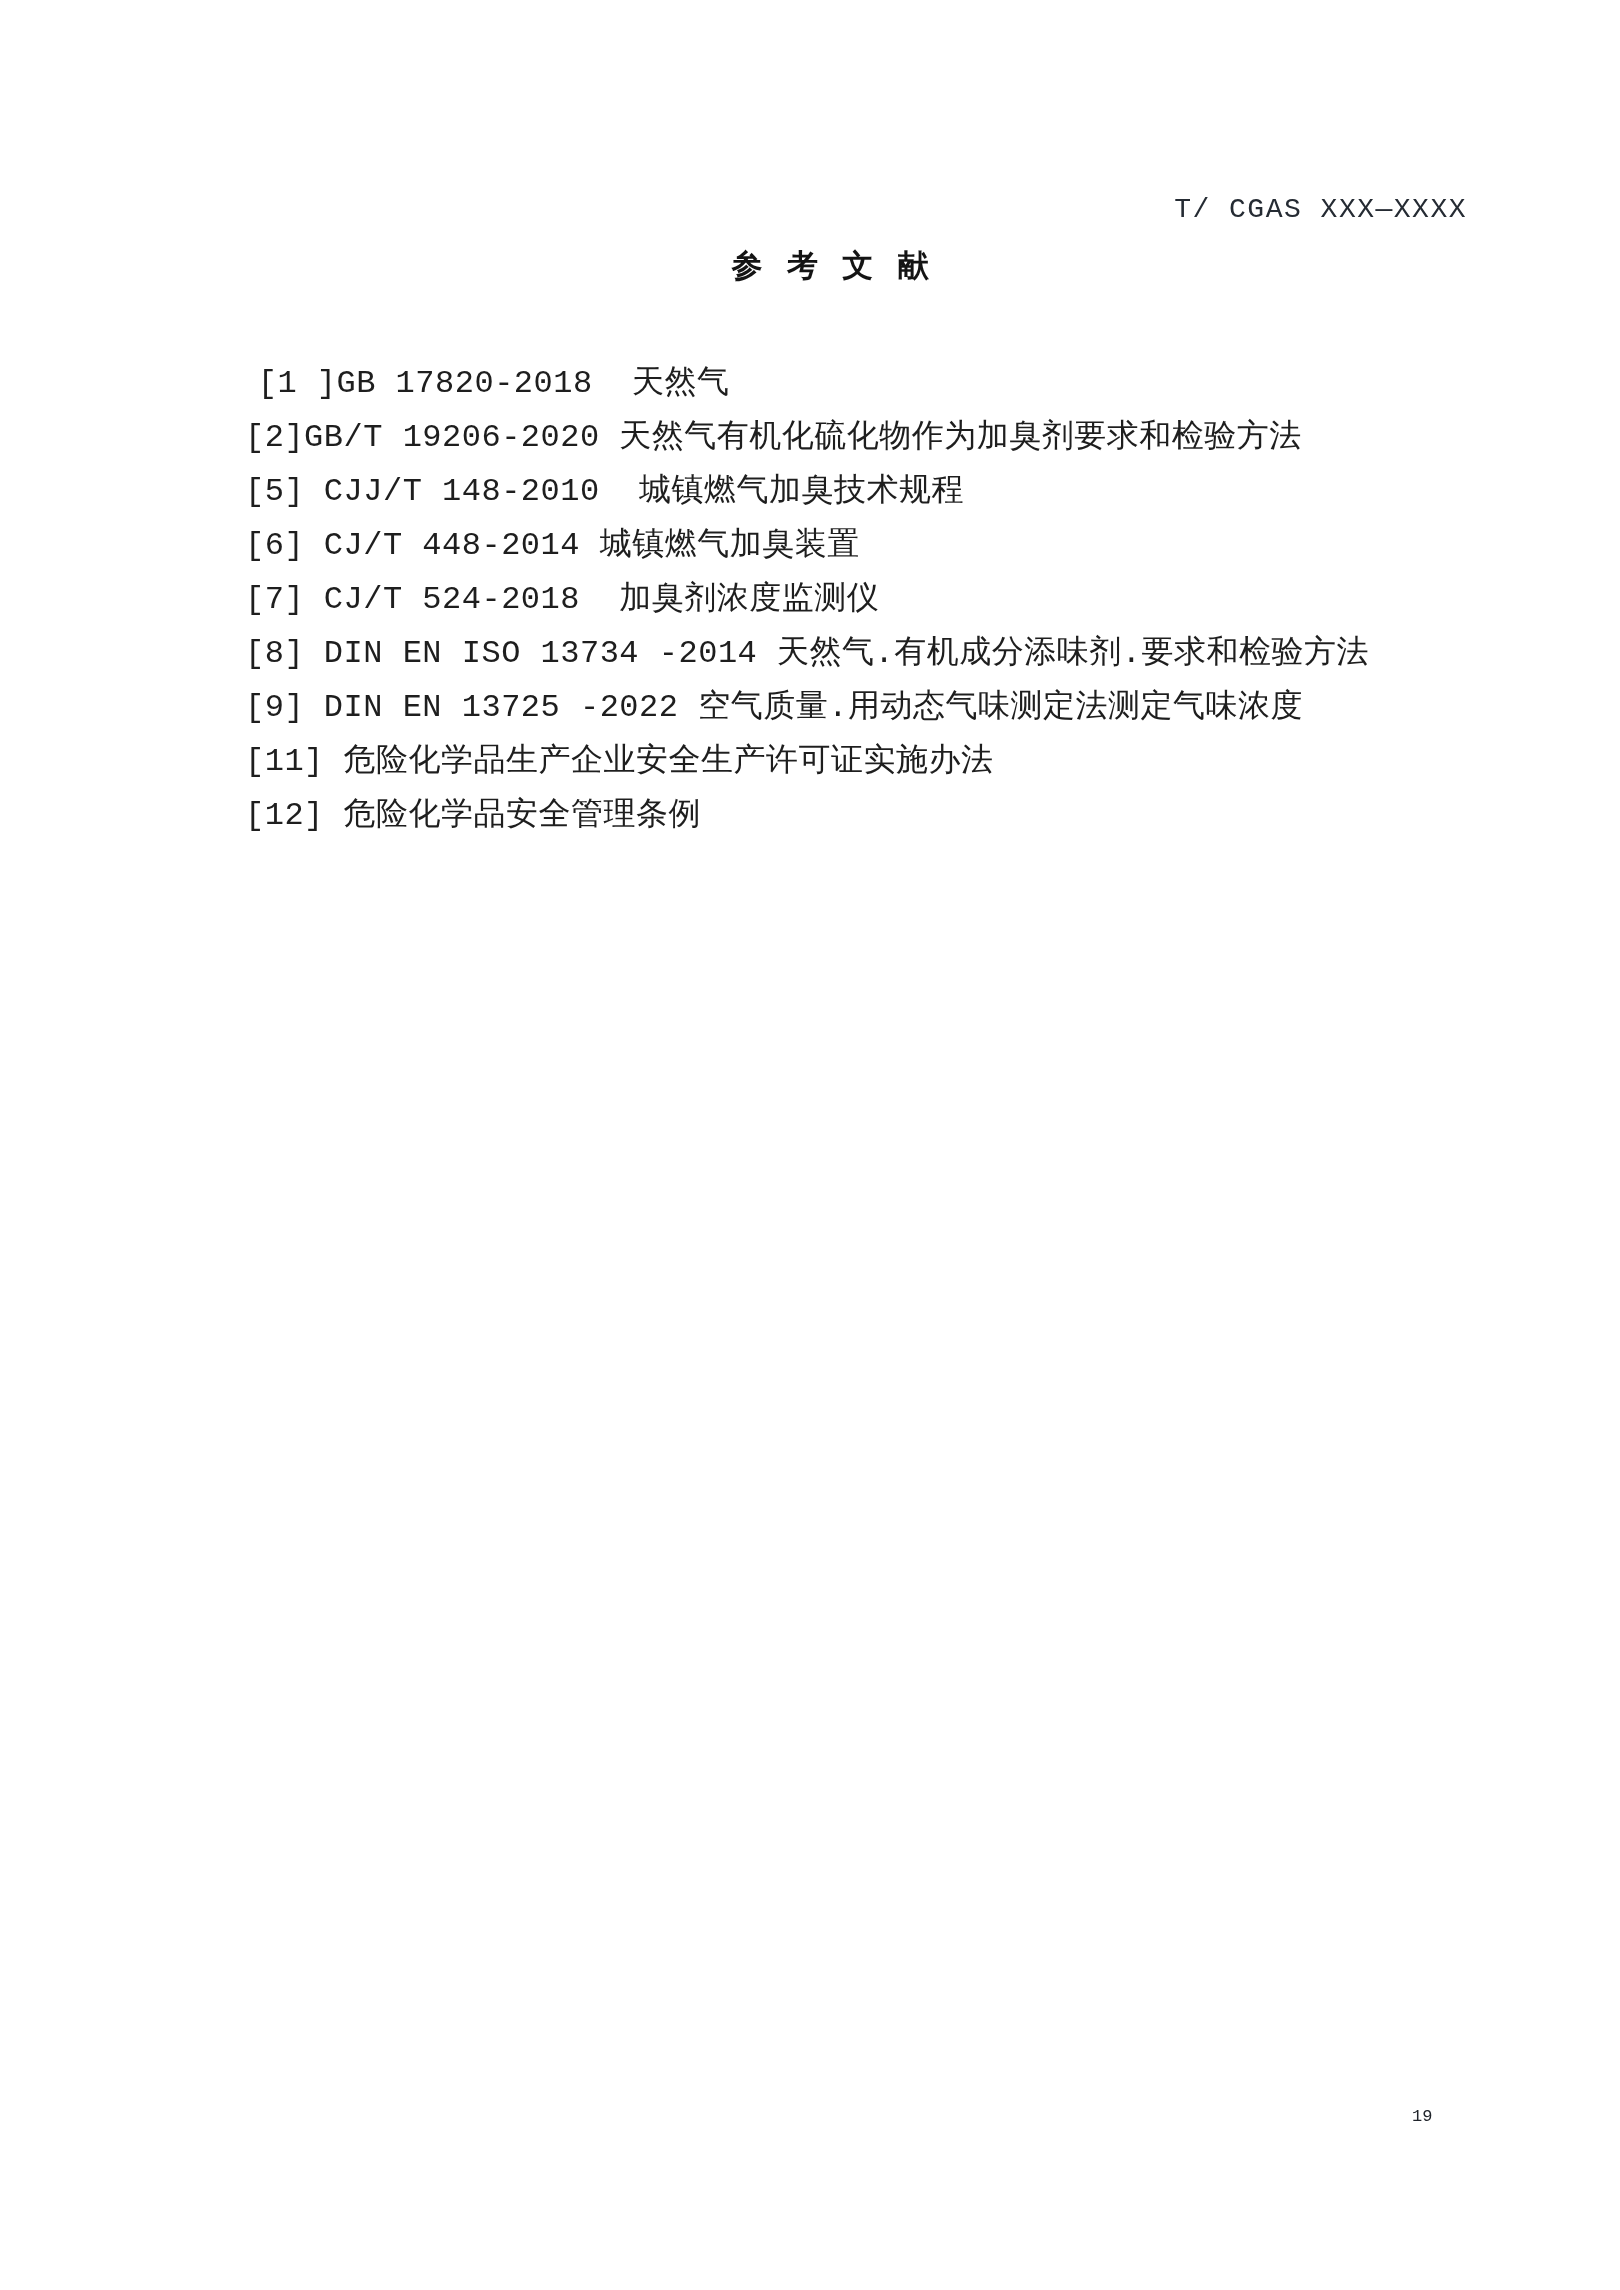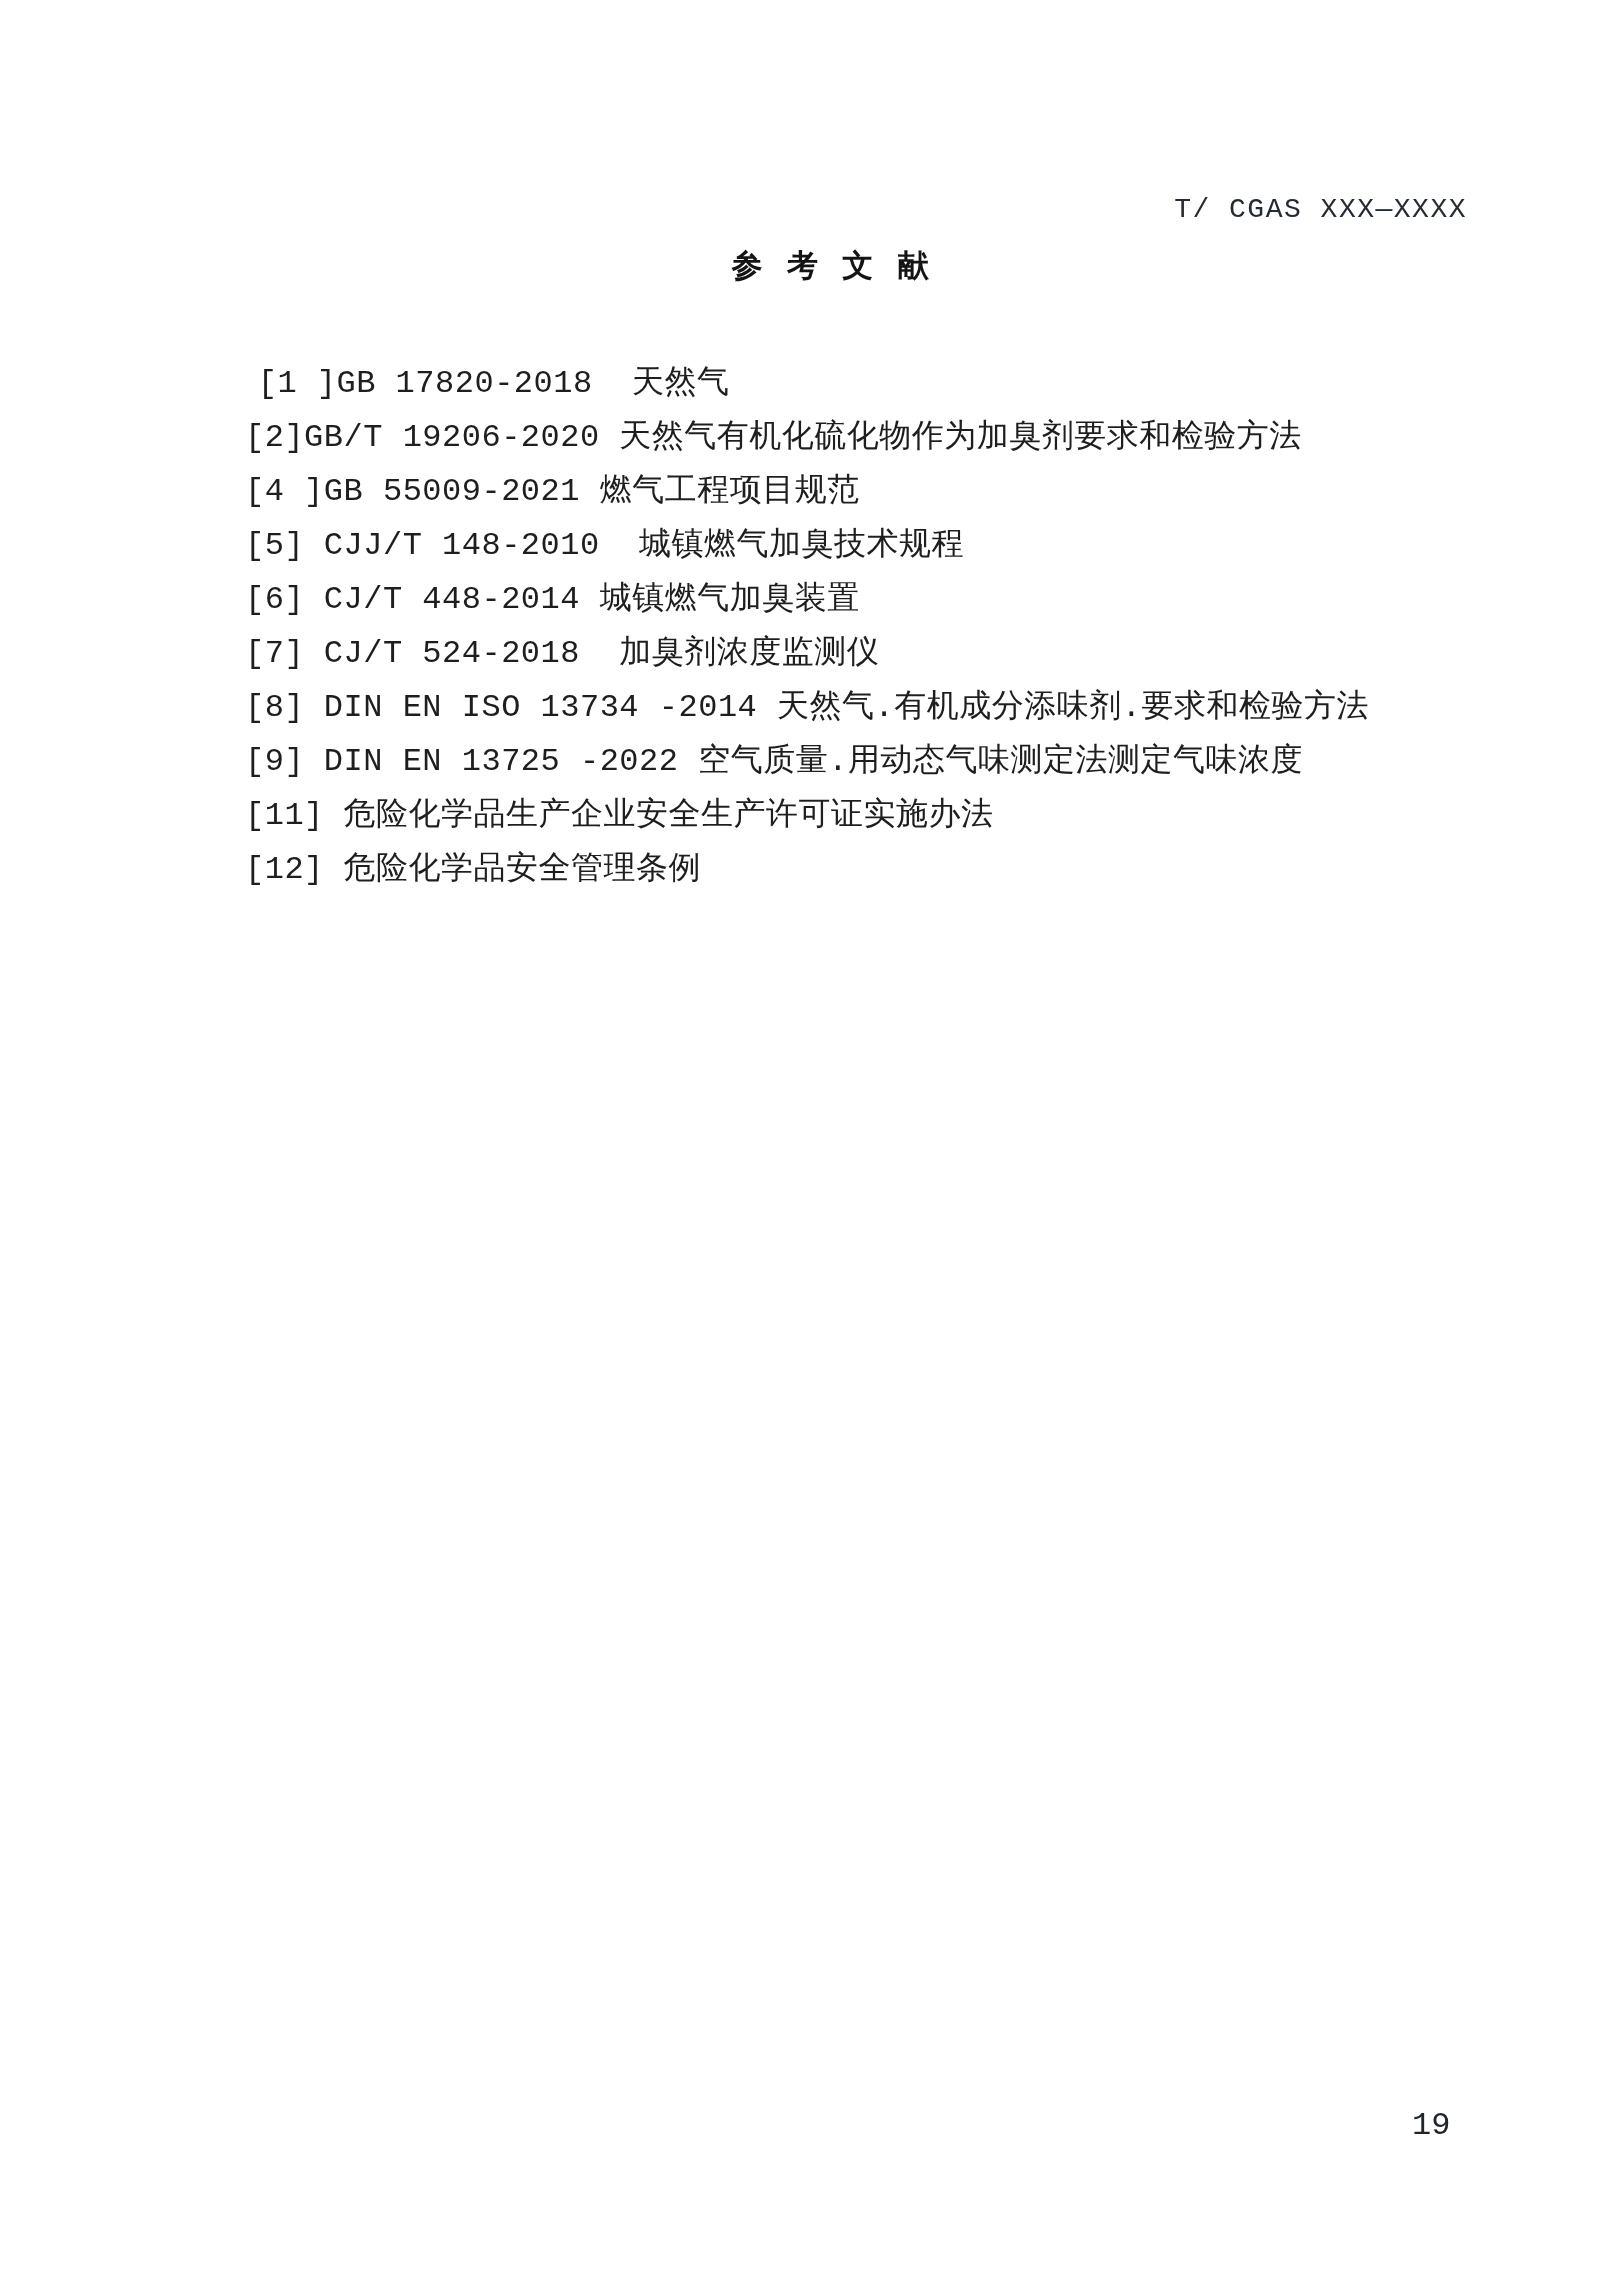--- a/index.html
+++ b/index.html
@@ -50,36 +50,35 @@
     color: #1e1e1e;
     letter-spacing: 0.5px;
   }
   .ref-line:first-child {
     padding-left: 12.7px;
   }
   .page-number {
     position: absolute;
     top: 2107px;
     left: 1412px;
-    font-size: 32px;
+    font-size: 17px;
     color: #20242b;
   }
 </style>
 </head>
 <body>
 
 <div class="page">
   <div class="doc-code-header">T/ CGAS XXX—XXXX</div>
 
   <h1 class="doc-title">参 考 文 献</h1>
 
   <div class="ref-list">
       <div class="ref-line">[1 ]GB 17820-2018  天然气</div>
       <div class="ref-line">[2]GB/T 19206-2020 天然气有机化硫化物作为加臭剂要求和检验方法</div>
-      <div class="ref-line">[4 ]GB 55009-2021 燃气工程项目规范</div>
       <div class="ref-line">[5] CJJ/T 148-2010  城镇燃气加臭技术规程</div>
       <div class="ref-line">[6] CJ/T 448-2014 城镇燃气加臭装置</div>
       <div class="ref-line">[7] CJ/T 524-2018  加臭剂浓度监测仪</div>
       <div class="ref-line">[8] DIN EN ISO 13734 -2014 天然气.有机成分添味剂.要求和检验方法</div>
       <div class="ref-line">[9] DIN EN 13725 -2022 空气质量.用动态气味测定法测定气味浓度</div>
       <div class="ref-line">[11] 危险化学品生产企业安全生产许可证实施办法</div>
       <div class="ref-line">[12] 危险化学品安全管理条例</div>
     </div>
 
   <div class="page-number">19</div>

